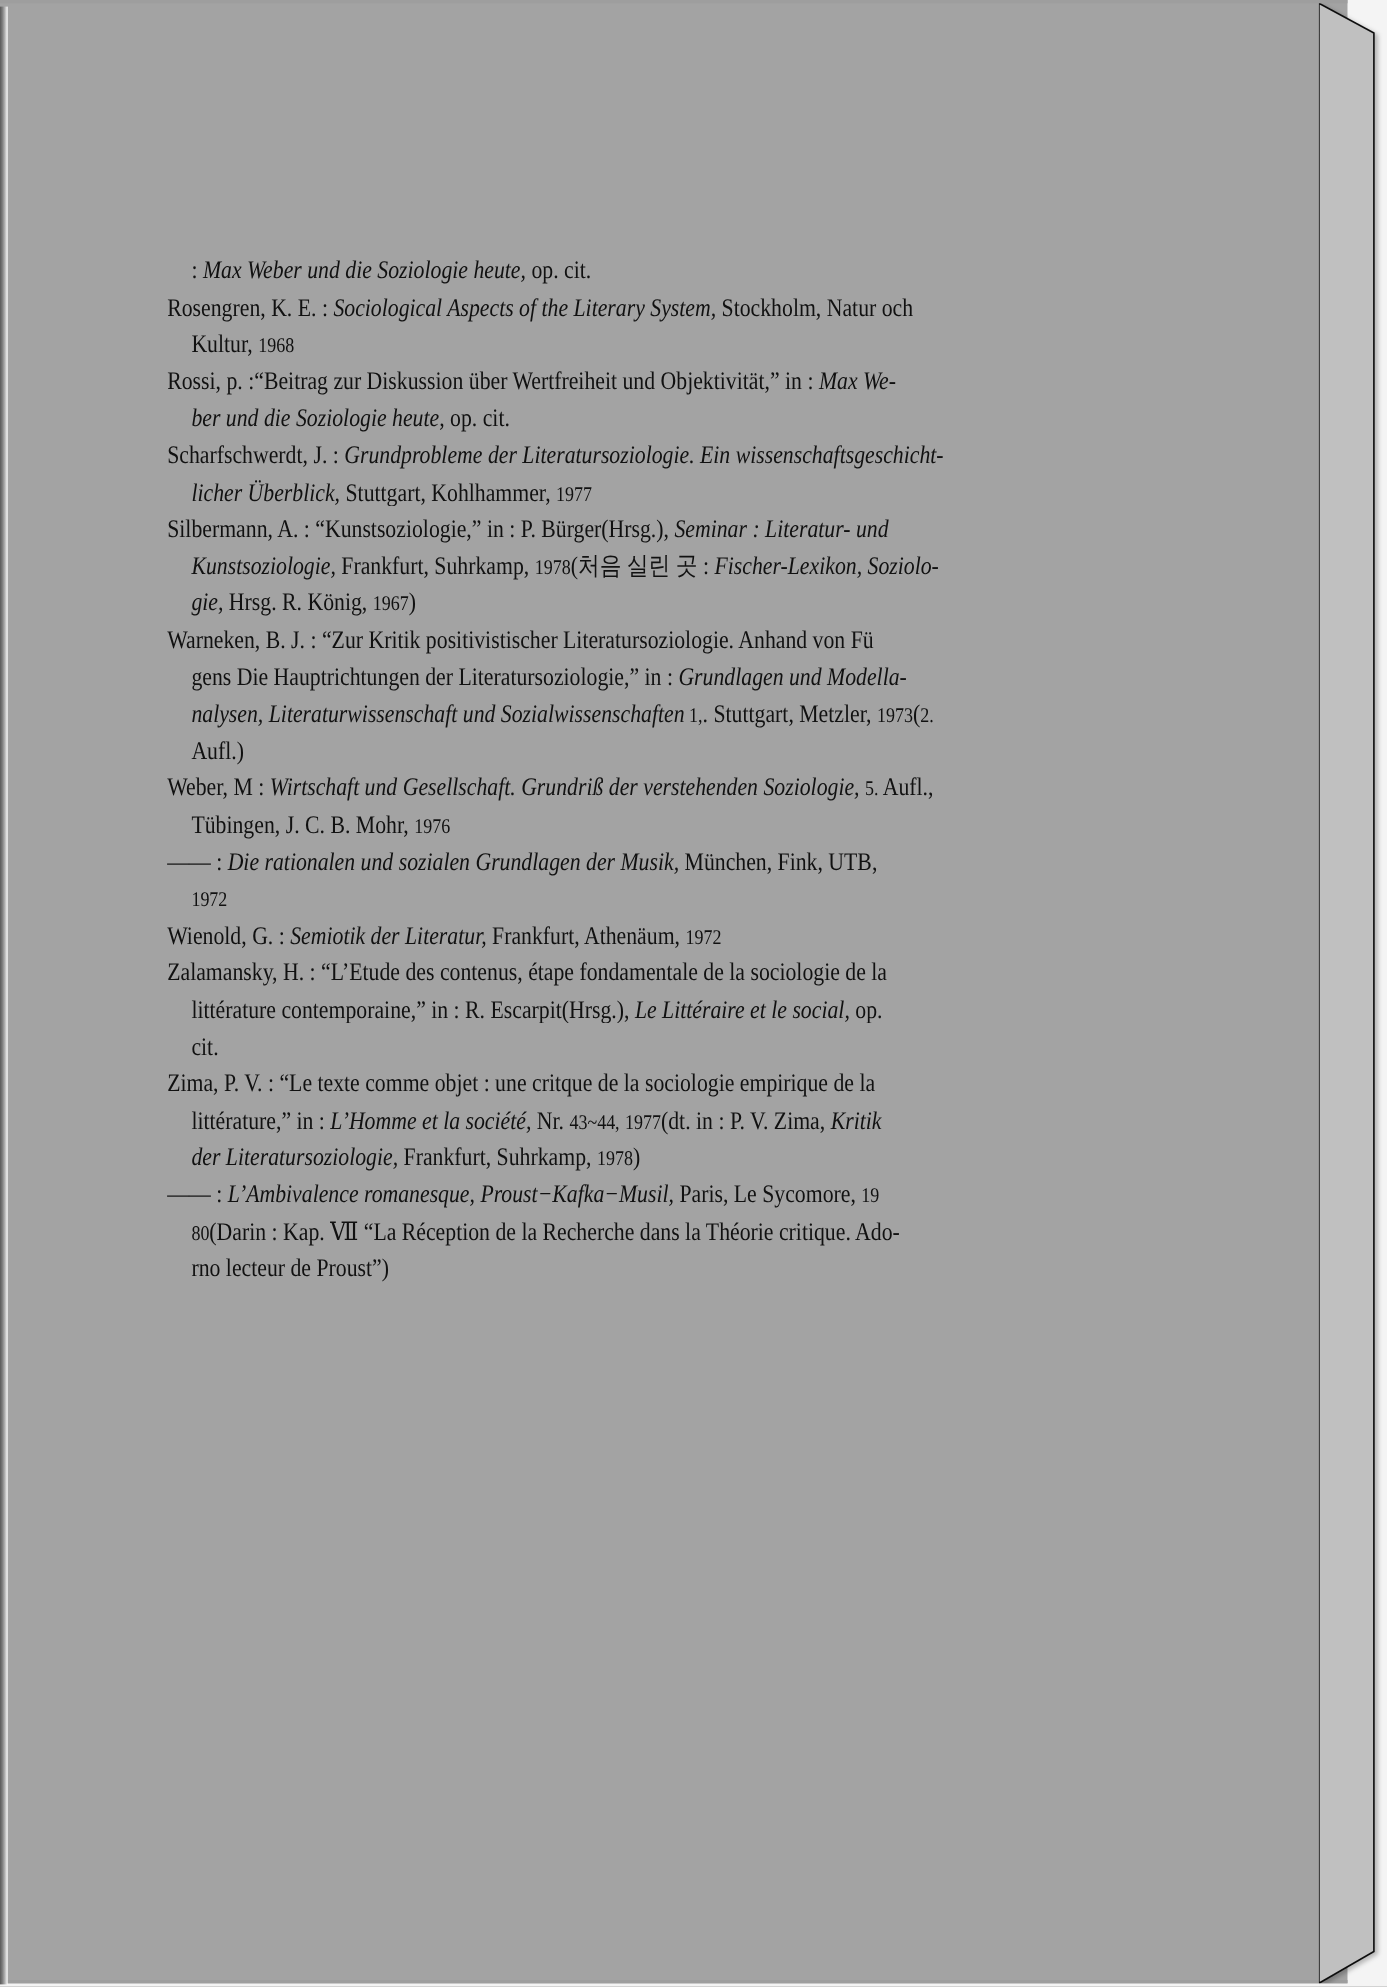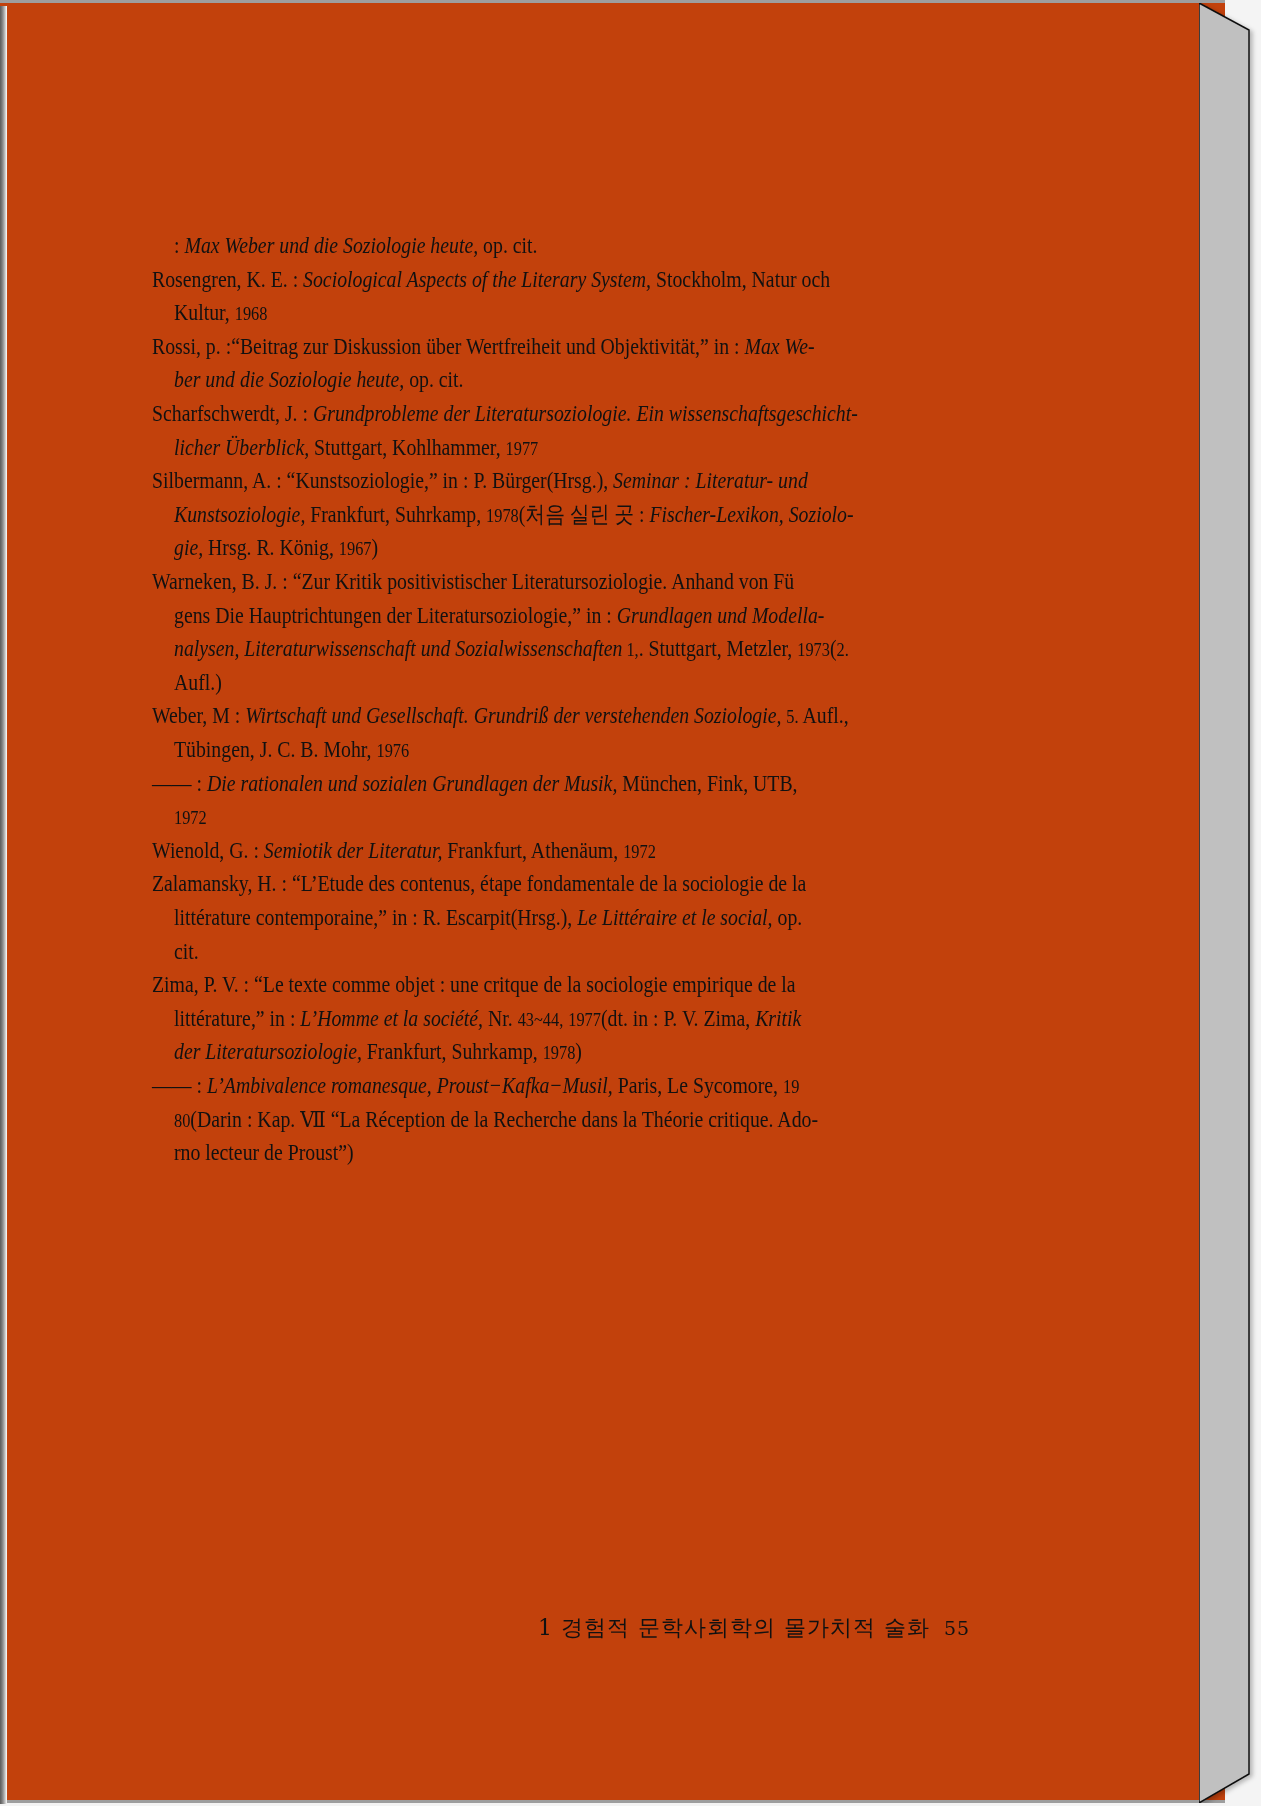--- a/index.html
+++ b/index.html
@@ -3,21 +3,21 @@
 <meta charset="utf-8">
 <style>
   html, body { margin: 0; padding: 0; }
   body {
     width: 1261px; height: 1806px; position: relative; overflow: hidden;
     background: #f4f4f4;
     font-family: "Liberation Serif", "DejaVu Serif", serif;
   }
   .page {
     position: absolute; left: 0; top: 0; width: 1225px; height: 1803px;
-    background: #c2410c;
+    background: #a3a3a3;
     border-top: 3px solid #9e9e9e;
     border-bottom: 3px solid #9e9e9e;
     box-sizing: border-box;
   }
   .page-left-edge {
     position: absolute; left: 0; top: 3px; width: 7px; height: 1798px;
     background: linear-gradient(to right, #5a5a5a 0px, #7a7a7a 2px, #a8a8a8 4px, #e0e0e0 6px, #ffffff 7px);
   }
   .spine {
     position: absolute; left: 1199px; top: 3px; width: 50px; height: 1800px;
@@ -72,24 +72,20 @@
       <div class="line indent" style="top: 672px;"><span class="seg-r">littérature contemporaine,” in : R. Escarpit(Hrsg.), </span><span class="seg-i">Le Littéraire et le social,</span><span class="seg-r"> op.</span></div>
       <div class="line indent" style="top: 705.6px;"><span class="seg-r">cit.</span></div>
       <div class="line" style="top: 739.2px;"><span class="seg-r">Zima, P. V. : “Le texte comme objet : une critque de la sociologie empirique de la</span></div>
       <div class="line indent" style="top: 772.8px;"><span class="seg-r">littérature,” in : </span><span class="seg-i">L’Homme et la société,</span><span class="seg-r"> Nr. </span><span class="seg-small">43~44,</span><span class="seg-r"> </span><span class="seg-small">1977</span><span class="seg-r">(dt. in : P. V. Zima, </span><span class="seg-i">Kritik</span></div>
       <div class="line indent" style="top: 806.4px;"><span class="seg-i">der Literatursoziologie,</span><span class="seg-r"> Frankfurt, Suhrkamp, </span><span class="seg-small">1978</span><span class="seg-r">)</span></div>
       <div class="line" style="top: 840px;"><span class="seg-r">—— : </span><span class="seg-i">L’Ambivalence romanesque, Proust−Kafka−Musil,</span><span class="seg-r"> Paris, Le Sycomore, </span><span class="seg-small">19</span></div>
       <div class="line indent" style="top: 873.6px;"><span class="seg-small">80</span><span class="seg-r">(Darin : Kap. Ⅶ “La Réception de la Recherche dans la Théorie critique. Ado-</span></div>
       <div class="line indent" style="top: 907.2px;"><span class="seg-r">rno lecteur de Proust”)</span></div>
     </div>
 
-  <div class="footer">
-    <span>1 경험적 문학사회학의 몰가치적 술화</span>
-    <span class="pnum">55</span>
-  </div>
 </div>
 
 <div class="spine">
   <svg width="62" height="1800" viewBox="0 0 62 1800">
     <defs>
       <filter id="sh" x="-20%" y="-5%" width="150%" height="110%">
         <feDropShadow dx="3" dy="2" stdDeviation="2" flood-color="#000" flood-opacity="0.25"></feDropShadow>
       </filter>
     </defs>
     <polygon points="0,0 50,27 50,1771 0,1800" fill="#c0c0c0" stroke="#111" stroke-width="1.5" filter="url(#sh)"></polygon>

